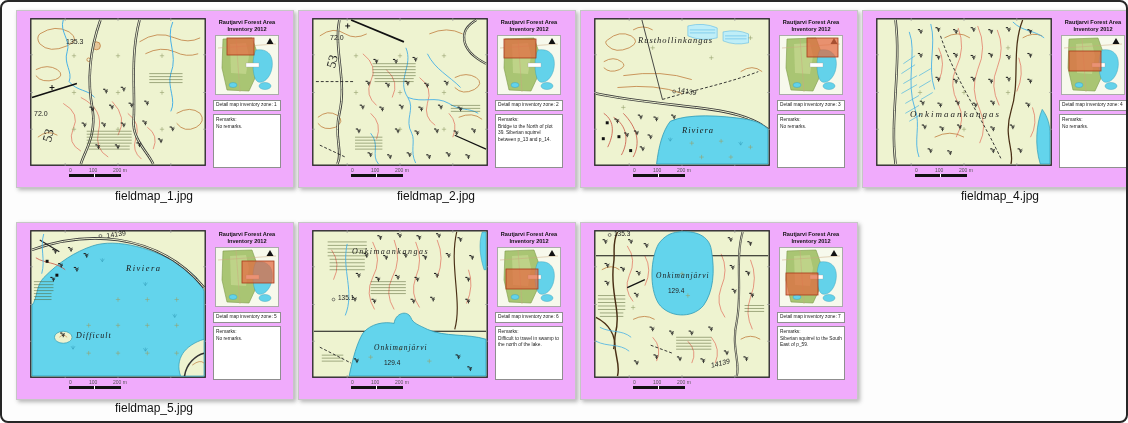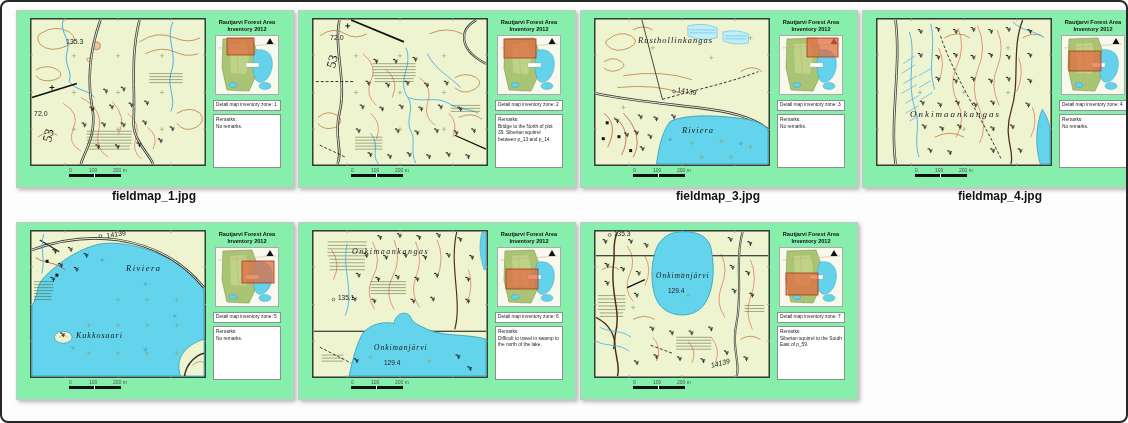--- a/index.html
+++ b/index.html
@@ -1,21 +1,21 @@
 <!DOCTYPE html>
 <html><head>
 <meta charset="utf-8">
 <style>
   html,body{margin:0;padding:0;background:#ffffff;}
   .canvas{position:relative;width:1128px;height:423px;box-sizing:border-box;
           background:#fdfdfd;border:2px solid #262626;border-radius:8px;overflow:hidden;
           font-family:"Liberation Sans",sans-serif;}
-  .card{position:absolute;width:276px;height:176px;background:#86efac;
+  .card{position:absolute;width:276px;height:176px;background:#f0abfc;
         border:1px solid #c6c6c6;box-shadow:2px 2px 4px rgba(90,90,90,.45);}
-  .caption{position:absolute;width:276px;text-align:center;font-size:12px;color:#111;font-weight:bold;}
+  .caption{position:absolute;width:276px;text-align:center;font-size:12px;color:#111;}
   .r1{top:8px}.r2{top:220px}
   .c1{left:14px}.c2{left:296px}.c3{left:578px}.c4{left:860px}
   .cap-r1{top:187px}.cap-r2{top:399px}
 
   .map-frame{position:absolute;left:13px;top:7px;width:176px;height:148px;overflow:hidden;}
   .map-frame svg{position:absolute;left:0;top:0;width:100%;height:100%;}
   .map-label{position:absolute;color:#222;white-space:nowrap;line-height:1;}
   .lbl-num{font-family:"Liberation Sans",sans-serif;font-size:7px;}
   .lbl-sm{font-size:6.5px;}
   .lbl-road{font-family:"Liberation Serif",serif;font-size:13px;color:#1a1a1a;}
@@ -285,20 +285,21 @@
           <rect x="6" y="3" width="32" height="19" fill="#e2683f" fill-opacity="0.72" stroke="#a63a1b" stroke-width="0.8"></rect>
         </svg>
       </div>
       <div class="zone-box">Detail map inventory zone: 2</div>
       <div class="remarks-box">
         <div>Remarks:</div>
         <div>Bridge to the North of plot 39. Siberian squirrel between p_13 and p_14.</div>
       </div>
     </div>
   </div>
+  <div class="caption cap-r1 c2">fieldmap_2.jpg</div>
 
   <div class="card r1 c3">
     <div class="map-frame">
       <svg viewBox="0 0 180 149" preserveAspectRatio="none">
         <defs>
           <g id="pm3">
               <rect x="-3.2" y="-2.8" width="2.2" height="1.1" fill="#222"></rect>
               <path d="M0,-2 V2 M-1.7,-0.6 L0,0.9 L1.7,-0.6 M-1.7,-2 L0,-0.5 L1.7,-2" fill="none" stroke="#1c1c1c" stroke-width="0.75"></path>
             </g>
           <g id="cr3">
@@ -398,21 +399,20 @@
           <rect x="27" y="2" width="31" height="19" fill="#e2683f" fill-opacity="0.72" stroke="#a63a1b" stroke-width="0.8"></rect>
         </svg>
       </div>
       <div class="zone-box">Detail map inventory zone: 3</div>
       <div class="remarks-box">
         <div>Remarks:</div>
         <div>No remarks.</div>
       </div>
     </div>
   </div>
-  <div class="caption cap-r1 c3">fieldmap_3.jpg</div>
 
   <div class="card r1 c4">
     <div class="map-frame">
       <svg viewBox="0 0 180 149" preserveAspectRatio="none">
         <defs>
           <g id="pm4">
               <rect x="-3.2" y="-2.8" width="2.2" height="1.1" fill="#222"></rect>
               <path d="M0,-2 V2 M-1.7,-0.6 L0,0.9 L1.7,-0.6 M-1.7,-2 L0,-0.5 L1.7,-2" fill="none" stroke="#1c1c1c" stroke-width="0.75"></path>
             </g>
           <g id="cr4">
@@ -602,21 +602,21 @@
             <use href="#cr5" x="150" y="96"></use>
           <use href="#cr5" x="60" y="124"></use>
             <use href="#cr5" x="90" y="124"></use>
             <use href="#cr5" x="120" y="124"></use>
             <use href="#cr5" x="150" y="124"></use>
         </g>
         <circle cx="72" cy="6" r="1.5" fill="none" stroke="#333" stroke-width="0.6"></circle>
       </svg>
       <span class="map-label lbl-num rot-8" style="left:76px;top:2px">14139</span>
       <span class="map-label lbl-place" style="left:96px;top:34px;font-size:8.5px;letter-spacing:1.5px">Riviera</span>
-      <span class="map-label lbl-place" style="left:46px;top:102px">Kukkosaari</span>
+      <span class="map-label lbl-place" style="left:46px;top:102px">Difficult</span>
     </div>
     <div class="scale">
       <span class="t t0">0</span>
       <span class="t t1">100</span>
       <span class="t t2">200 m</span>
       <div class="sb-bar">
           <i style="left:25px"></i>
         </div>
     </div>
     <div class="sidebar">
@@ -638,20 +638,21 @@
           <rect x="26" y="13" width="32" height="22" fill="#e2683f" fill-opacity="0.72" stroke="#a63a1b" stroke-width="0.8"></rect>
         </svg>
       </div>
       <div class="zone-box">Detail map inventory zone: 5</div>
       <div class="remarks-box">
         <div>Remarks:</div>
         <div>No remarks.</div>
       </div>
     </div>
   </div>
+  <div class="caption cap-r2 c1">fieldmap_5.jpg</div>
 
   <div class="card r2 c2">
     <div class="map-frame">
       <svg viewBox="0 0 180 149" preserveAspectRatio="none">
         <defs>
           <g id="pm6">
               <rect x="-3.2" y="-2.8" width="2.2" height="1.1" fill="#222"></rect>
               <path d="M0,-2 V2 M-1.7,-0.6 L0,0.9 L1.7,-0.6 M-1.7,-2 L0,-0.5 L1.7,-2" fill="none" stroke="#1c1c1c" stroke-width="0.75"></path>
             </g>
           <g id="cr6">

